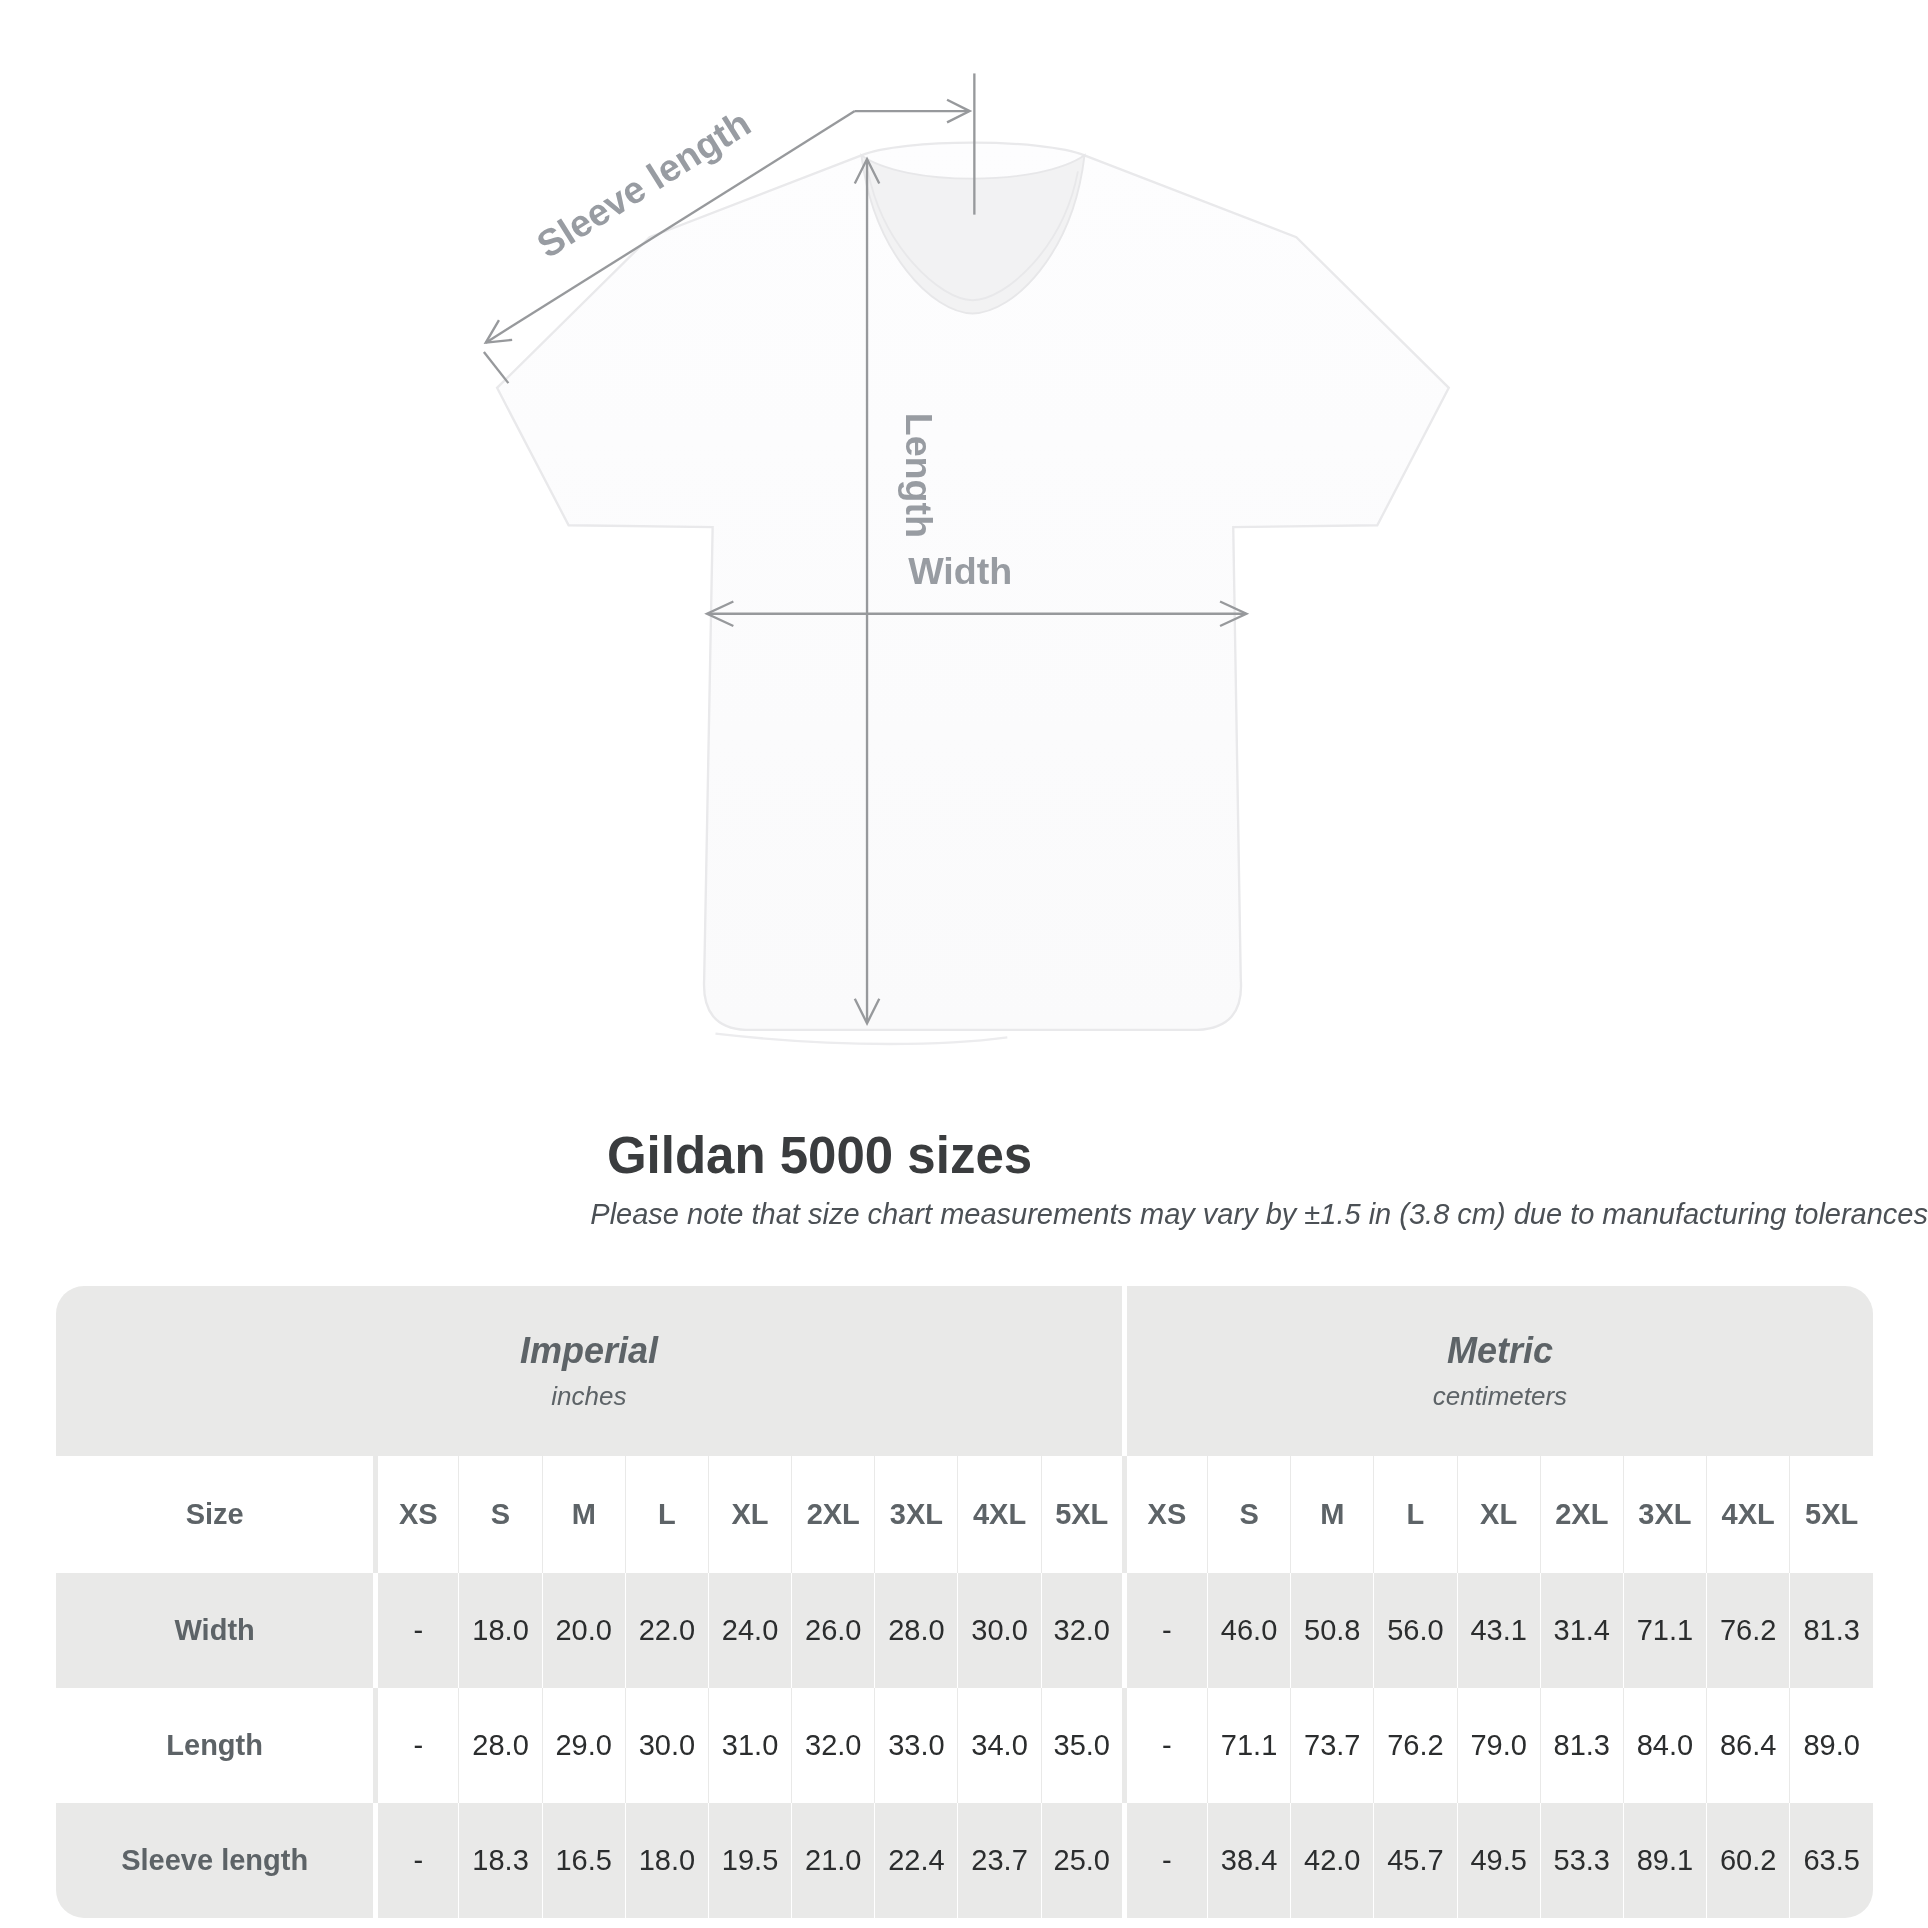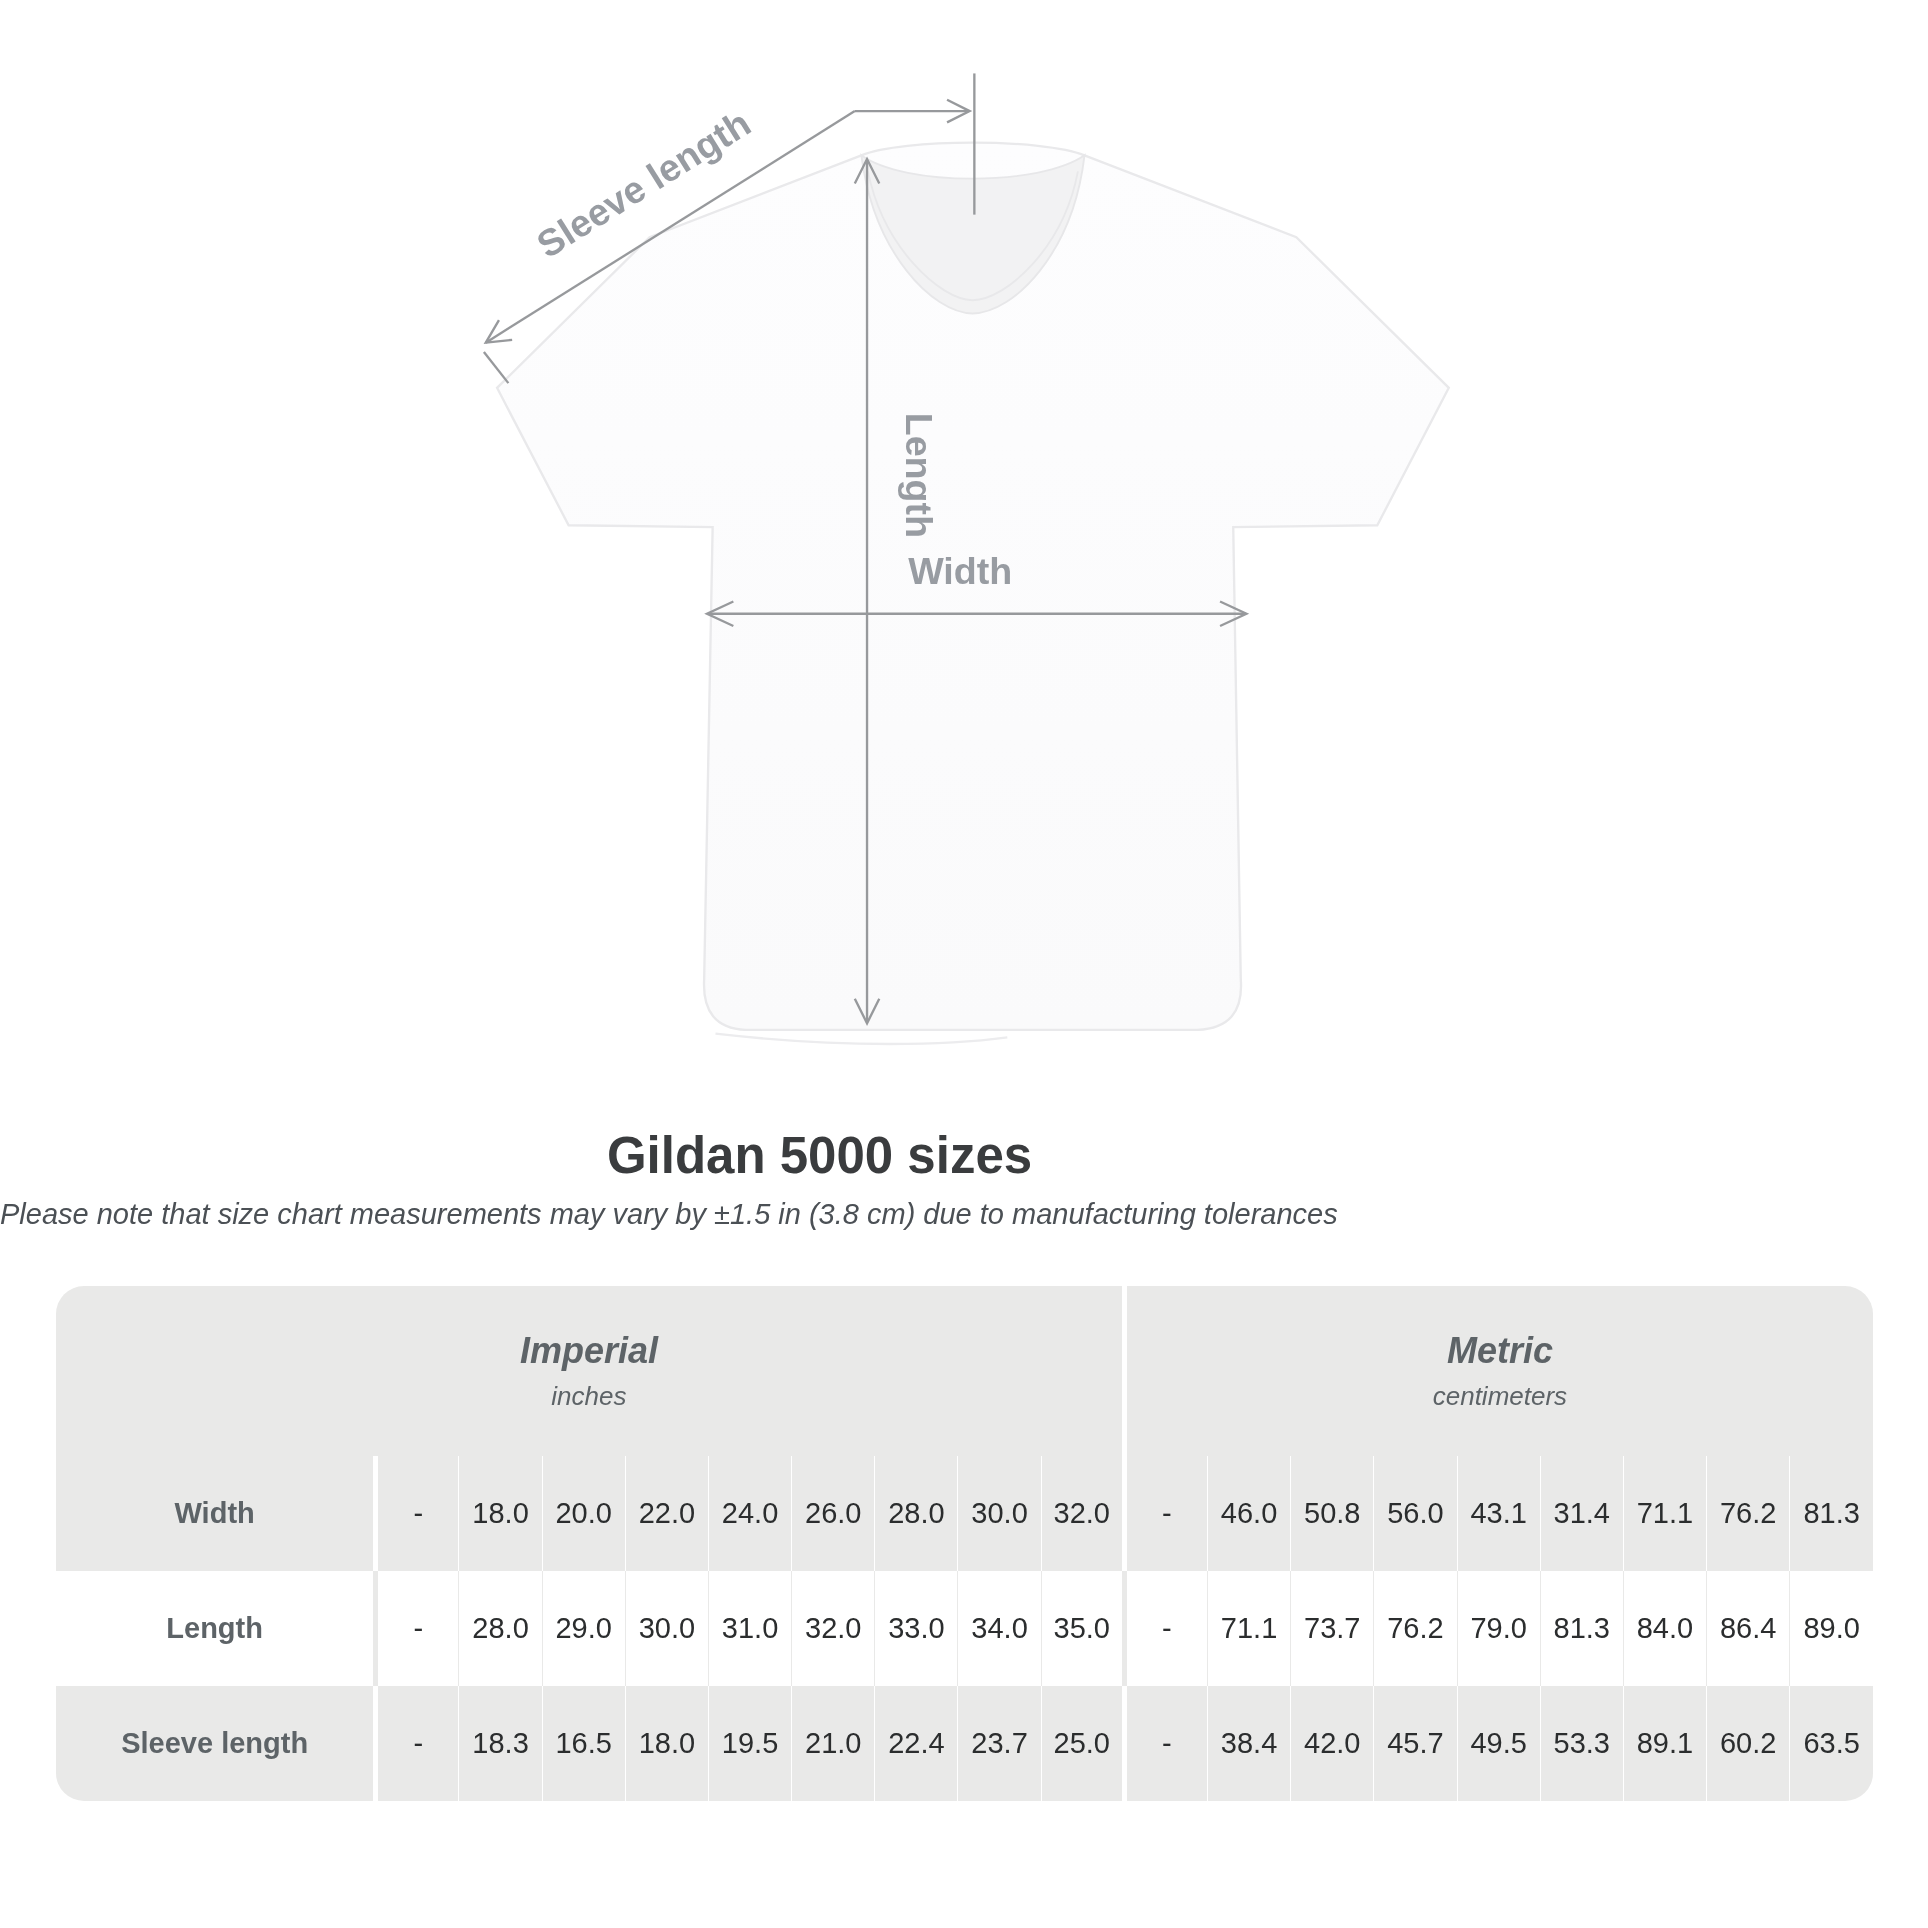--- a/index.html
+++ b/index.html
@@ -18,21 +18,21 @@
 
   .diagram-svg{position:absolute;left:0;top:0;}
 
   .page-title{
     position:absolute;left:0;top:1126px;width:1639px;
     text-align:center;font-size:51px;font-weight:bold;color:var(--title-text);
     letter-spacing:0px;
   }
   .note{
     position:absolute;left:0;top:1198px;width:1928px;
-    text-align:left;font-size:29px;font-style:italic;color:var(--note-text);
+    text-align:right;font-size:29px;font-style:italic;color:var(--note-text);
   }
 
   .table-wrap{
     position:absolute;left:56px;top:1286px;width:1817px;
     border-radius:28px;overflow:hidden;background:#fff;
   }
   table{width:100%;border-collapse:collapse;table-layout:fixed;}
   col.label-col{width:17.6%;}
   th,td{text-align:center;vertical-align:middle;padding:0;}
 
@@ -132,20 +132,41 @@
         <tr class="unit-row">
           <th colspan="10">
             <div class="unit-name">Imperial</div>
             <div class="unit-sub">inches</div>
           </th>
           <th colspan="9" class="metric">
             <div class="unit-name">Metric</div>
             <div class="unit-sub">centimeters</div>
           </th>
         </tr>
+        <tr class="size-row" id="size-row">
+          <th>Size</th>
+        <th class="group-start">XS</th>
+            <th>S</th>
+            <th>M</th>
+            <th>L</th>
+            <th>XL</th>
+            <th>2XL</th>
+            <th>3XL</th>
+            <th>4XL</th>
+            <th>5XL</th>
+            <th class="group-start">XS</th>
+            <th>S</th>
+            <th>M</th>
+            <th>L</th>
+            <th>XL</th>
+            <th>2XL</th>
+            <th>3XL</th>
+            <th>4XL</th>
+            <th>5XL</th>
+          </tr>
       </thead>
       <tbody id="table-body">
           <tr class="row-stripe">
             <th class="row-label">Width</th>
             <td class="group-start">-</td>
             <td>18.0</td>
             <td>20.0</td>
             <td>22.0</td>
             <td>24.0</td>
             <td>26.0</td>

